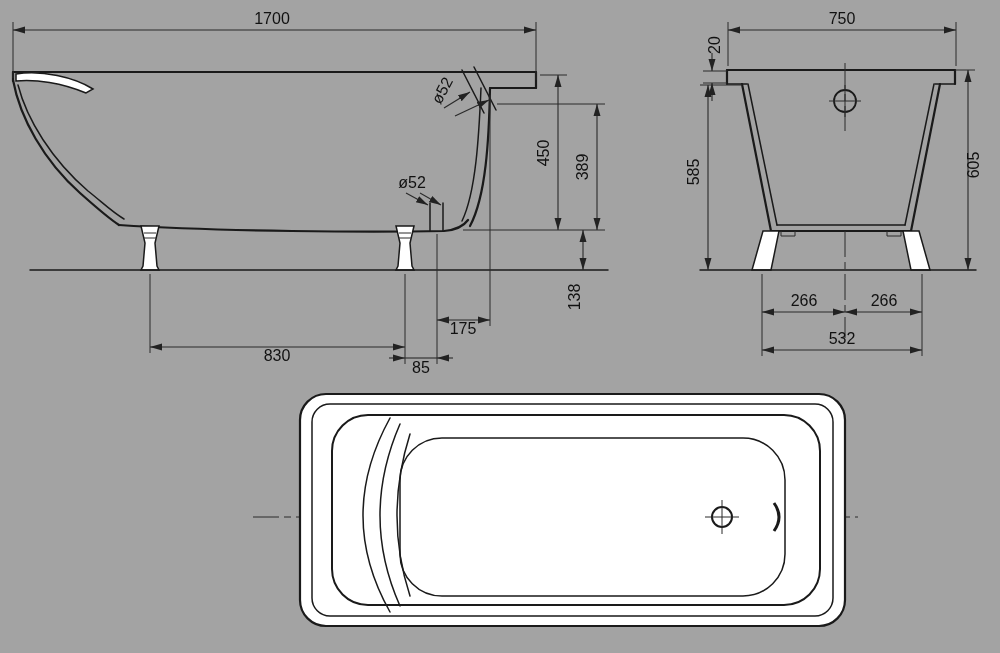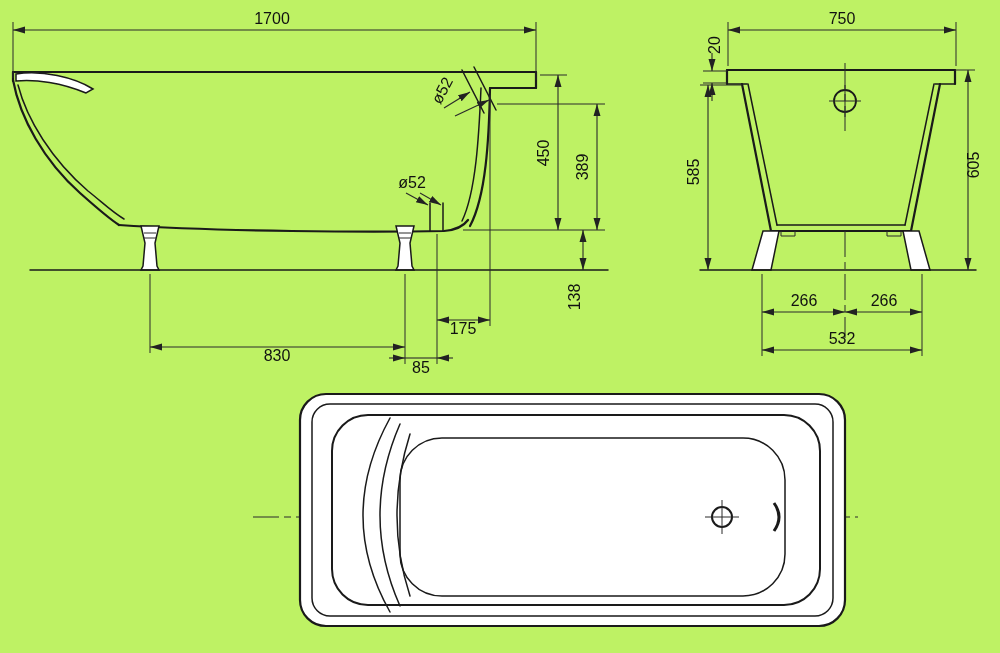--- a/index.html
+++ b/index.html
@@ -1,16 +1,16 @@
 <!DOCTYPE html>
 <html><head>
 <meta charset="utf-8">
 <style>
   html,body{margin:0;padding:0;background:#fff;}
-  .canvas{position:relative;width:1000px;height:653px;background:#bef264;overflow:hidden;
+  .canvas{position:relative;width:1000px;height:653px;background:#a3a3a3;overflow:hidden;
           font-family:"Liberation Sans", sans-serif;}
   svg{display:block;}
   .profile{stroke:#1a1a1a;stroke-width:2.2;fill:none;stroke-linecap:round;stroke-linejoin:round;}
   .profile-thin{stroke:#1a1a1a;stroke-width:1.5;fill:none;stroke-linecap:round;}
   .ext{stroke:#2a2a2a;stroke-width:1;fill:none;}
   .dim{stroke:#2a2a2a;stroke-width:1.1;fill:none;}
   .cline{stroke:#2a2a2a;stroke-width:1;fill:none;stroke-dasharray:26 5 7 5;}
   .dimtext{font-size:16px;fill:#111;}
   .white-fill{fill:#ffffff;}
 </style>

